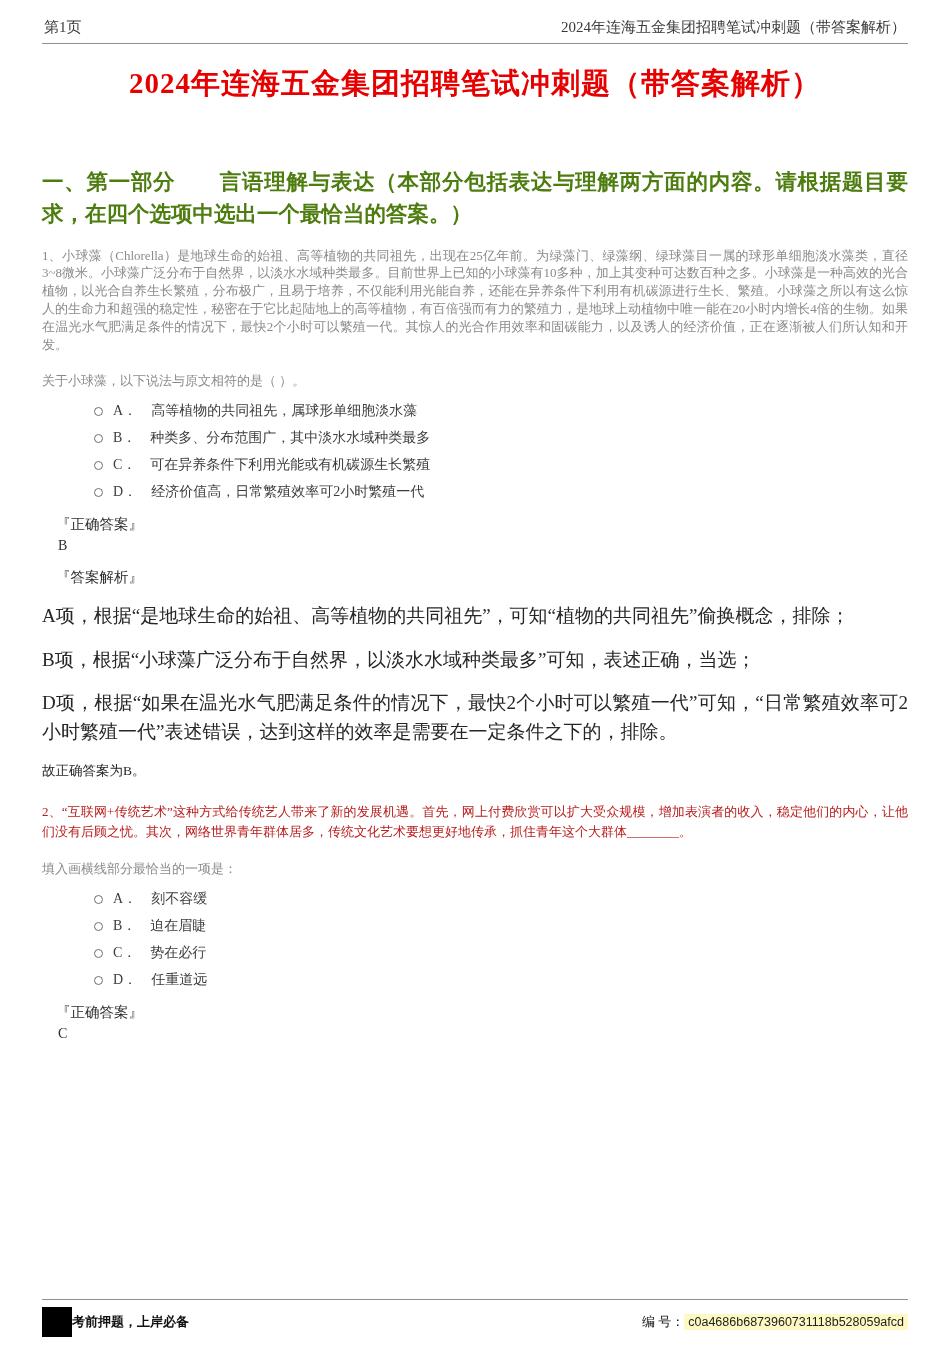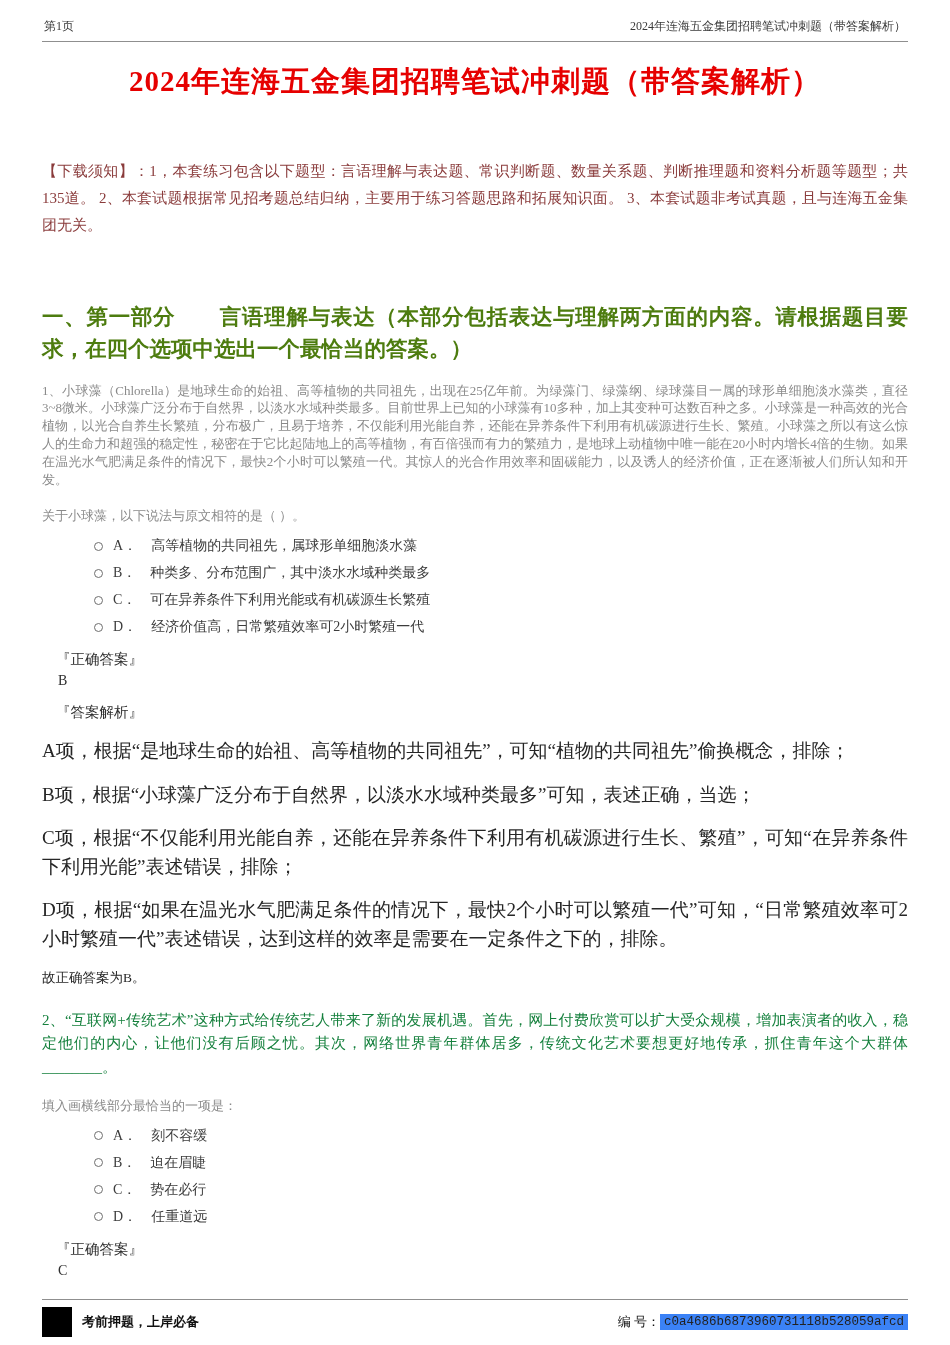--- a/index.html
+++ b/index.html
@@ -6,21 +6,21 @@
   html,body { background:#ffffff; }
   body {
     width:950px; height:1345px; position:relative; overflow:hidden;
     font-family:"Liberation Serif","DejaVu Serif",serif;
     color:#333;
   }
   .page { padding:12px 42px 0 42px; }
 
   .header {
     display:flex; justify-content:space-between; align-items:flex-end;
-    font-size:12px; color:#3a3a3a; padding:6px 2px 6px 2px;
+    font-size:15px; color:#3a3a3a; padding:6px 2px 6px 2px;
     border-bottom:1px solid #8f8f8f;
   }
 
   .doc-title {
     text-align:center; color:#e60000; font-weight:bold;
     font-size:29px; letter-spacing:1px; margin-top:20px;
   }
 
   .notice {
     color:#8a3b3b; font-size:15px; line-height:1.8;
@@ -55,51 +55,50 @@
 
   .analysis-para {
     color:#262626; font-size:19px; line-height:1.5;
     margin-top:15px; text-align:justify;
   }
   .conclusion { color:#262626; font-size:13.5px; margin-top:16px; }
   .source { color:#262626; font-size:13.5px; margin-top:14px; }
   .source .src-label { font-weight:bold; }
 
   .q2-stem {
-    color:#15803d; font-size:15px; line-height:1.55;
+    color:#b91c1c; font-size:13px; line-height:1.55;
     margin-top:22px; text-align:justify;
   }
 
   .footer {
     position:absolute; left:42px; right:42px; bottom:8px;
     border-top:1px solid #8f8f8f; padding-top:7px;
     display:flex; justify-content:space-between; align-items:center;
   }
-  .footer-left { display:flex; align-items:center; gap:10px; }
+  .footer-left { display:flex; align-items:center; }
   .qr { width:30px; height:30px; background:#000; flex:0 0 auto; }
   .footer-slogan { font-size:13px; font-weight:bold; color:#111; }
   .footer-right { font-size:13px; color:#111; display:flex; align-items:center; }
   .serial {
-    background:#3b82f6; padding:1px 4px; font-size:12.5px;
-    font-family:Liberation Mono, monospace; color:#222;
+    background:#fef9c3; padding:1px 4px; font-size:12.5px;
+    font-family:Liberation Sans, sans-serif; color:#222;
   }
 </style>
 </head>
 <body>
 
 <div class="page">
 
   <div class="header">
     <span>第1页</span>
     <span>2024年连海五金集团招聘笔试冲刺题（带答案解析）</span>
   </div>
 
   <div class="doc-title">2024年连海五金集团招聘笔试冲刺题（带答案解析）</div>
 
-  <div class="notice">【下载须知】：1，本套练习包含以下题型：言语理解与表达题、常识判断题、数量关系题、判断推理题和资料分析题等题型；共135道。 2、本套试题根据常见招考题总结归纳，主要用于练习答题思路和拓展知识面。 3、本套试题非考试真题，且与连海五金集团无关。</div>
 
   <div class="section-heading">一、第一部分　　言语理解与表达（本部分包括表达与理解两方面的内容。请根据题目要求，在四个选项中选出一个最恰当的答案。）</div>
 
   <div class="stem">1、小球藻（Chlorella）是地球生命的始祖、高等植物的共同祖先，出现在25亿年前。为绿藻门、绿藻纲、绿球藻目一属的球形单细胞淡水藻类，直径3~8微米。小球藻广泛分布于自然界，以淡水水域种类最多。目前世界上已知的小球藻有10多种，加上其变种可达数百种之多。小球藻是一种高效的光合植物，以光合自养生长繁殖，分布极广，且易于培养，不仅能利用光能自养，还能在异养条件下利用有机碳源进行生长、繁殖。小球藻之所以有这么惊人的生命力和超强的稳定性，秘密在于它比起陆地上的高等植物，有百倍强而有力的繁殖力，是地球上动植物中唯一能在20小时内增长4倍的生物。如果在温光水气肥满足条件的情况下，最快2个小时可以繁殖一代。其惊人的光合作用效率和固碳能力，以及诱人的经济价值，正在逐渐被人们所认知和开发。</div>
   <div class="q-line">关于小球藻，以下说法与原文相符的是（ ）。</div>
 
   <div class="options">
     <div class="option">
       <span class="radio"></span>
       <span class="opt-label">A．</span>
@@ -123,21 +122,20 @@
   </div>
 
   <div class="ans-block">
     <div class="ans-label">『正确答案』</div>
     <div class="ans-value">B</div>
     <div class="ans-label">『答案解析』</div>
   </div>
 
   <div class="analysis-para">A项，根据“是地球生命的始祖、高等植物的共同祖先”，可知“植物的共同祖先”偷换概念，排除；</div>
   <div class="analysis-para">B项，根据“小球藻广泛分布于自然界，以淡水水域种类最多”可知，表述正确，当选；</div>
-  <div class="analysis-para">C项，根据“不仅能利用光能自养，还能在异养条件下利用有机碳源进行生长、繁殖”，可知“在异养条件下利用光能”表述错误，排除；</div>
   <div class="analysis-para">D项，根据“如果在温光水气肥满足条件的情况下，最快2个小时可以繁殖一代”可知，“日常繁殖效率可2小时繁殖一代”表述错误，达到这样的效率是需要在一定条件之下的，排除。</div>
 
   <div class="conclusion">故正确答案为B。</div>
 
 
   <div class="q2-stem">2、“互联网+传统艺术”这种方式给传统艺人带来了新的发展机遇。首先，网上付费欣赏可以扩大受众规模，增加表演者的收入，稳定他们的内心，让他们没有后顾之忧。其次，网络世界青年群体居多，传统文化艺术要想更好地传承，抓住青年这个大群体________。</div>
   <div class="q-line">填入画横线部分最恰当的一项是：</div>
 
   <div class="options">
     <div class="option">

